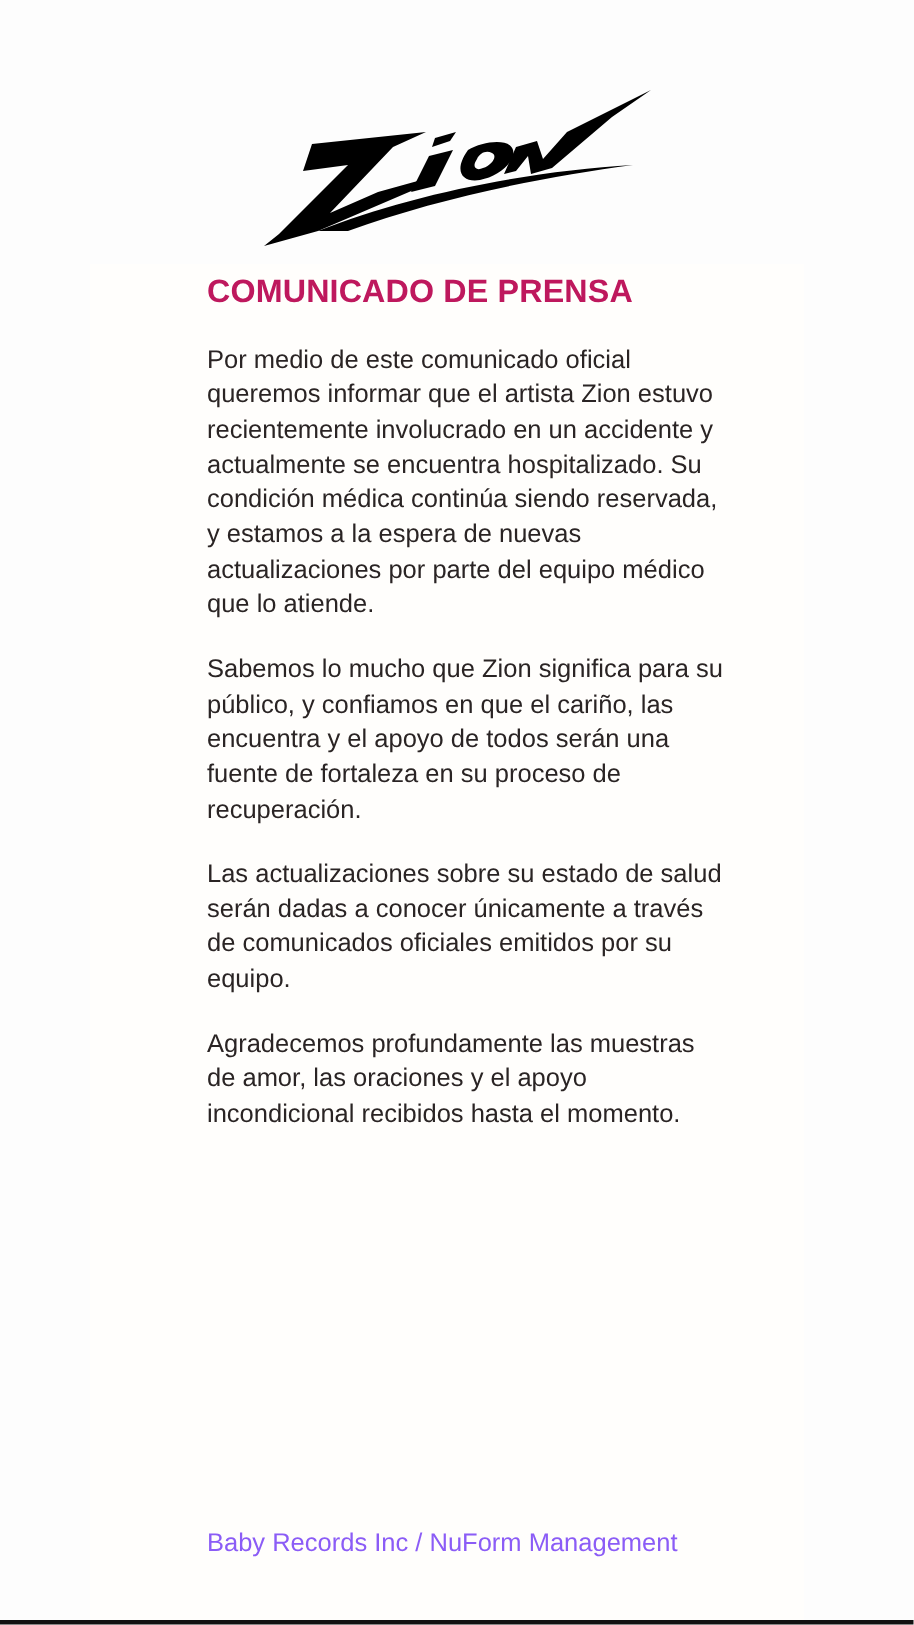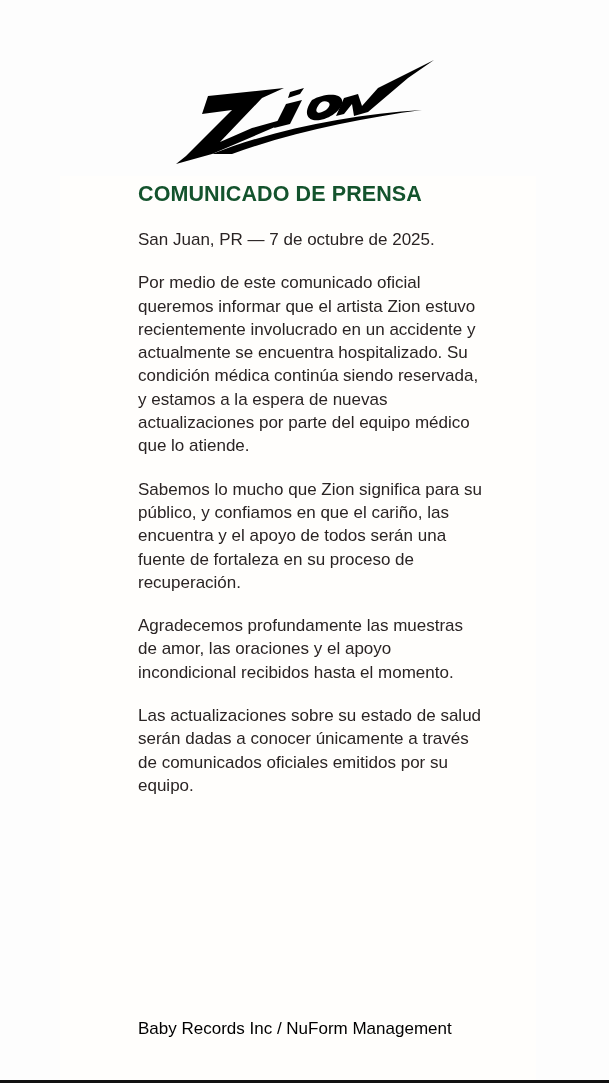--- a/index.html
+++ b/index.html
@@ -34,42 +34,42 @@
       position: absolute;
       left: 138px;
       top: 180px;
       width: 345px;
       color: #2a2424;
     }
     .title {
       font-family: "Liberation Sans", sans-serif;
       font-weight: bold;
       font-size: 21.5px;
-      color: #14532d;
+      color: #be185d;
       letter-spacing: 0.1px;
       margin: 0;
       line-height: 28px;
     }
     .dateline {
       margin: 20px 0 0 0;
       font-size: 17px;
       line-height: 23.3px;
     }
     .para {
       margin: 20px 0 0 0;
       font-size: 17px;
       line-height: 23.3px;
     }
     .footer-text {
       position: absolute;
       left: 138px;
       top: 1017px;
       font-size: 17px;
       line-height: 23px;
-      color: #000000;
+      color: #8b5cf6;
     }
     .bottom-rule {
       position: absolute;
       left: 0;
       top: 1080px;
       width: 609px;
       height: 3px;
       background: #111;
     }
   </style>
@@ -89,22 +89,21 @@
     <path d="M140 42 C150 36 168 34 170 42 C172 50 160 60 148 62 C136 64 130 56 140 42 Z M146 48 C142 54 146 56 150 54 C156 52 160 46 156 44 C152 42 148 44 146 48 Z" fill="#000" fill-rule="evenodd"></path>
 
     <path d="M172 40 L186 36 L190 48 L206 30 L262 2 L236 20 L196 54 L182 58 L180 46 L172 56 L164 58 Z" fill="#000"></path>
 
     <path d="M40 96 C100 72 180 56 250 52 C190 60 120 74 60 96 Z" fill="#000"></path>
   </svg>
 </div>
 
 <div class="content">
   <h1 class="title">COMUNICADO DE PRENSA</h1>
-  <p class="dateline">San Juan, PR — 7 de octubre de 2025.</p>
   <p class="para">Por medio de este comunicado oficial queremos informar que el artista Zion estuvo recientemente involucrado en un accidente y actualmente se encuentra hospitalizado. Su condición médica continúa siendo reservada, y estamos a la espera de nuevas actualizaciones por parte del equipo médico que lo atiende.</p>
   <p class="para">Sabemos lo mucho que Zion significa para su público, y confiamos en que el cariño, las encuentra y el apoyo de todos serán una fuente de fortaleza en su proceso de recuperación.</p>
+  <p class="para">Las actualizaciones sobre su estado de salud serán dadas a conocer únicamente a través de comunicados oficiales emitidos por su equipo.</p>
   <p class="para">Agradecemos profundamente las muestras de amor, las oraciones y el apoyo incondicional recibidos hasta el momento.</p>
-  <p class="para">Las actualizaciones sobre su estado de salud serán dadas a conocer únicamente a través de comunicados oficiales emitidos por su equipo.</p>
 </div>
 
 <div class="footer-text">Baby Records Inc / NuForm Management</div>
 
 <div class="bottom-rule"></div>
 
 </body></html>

